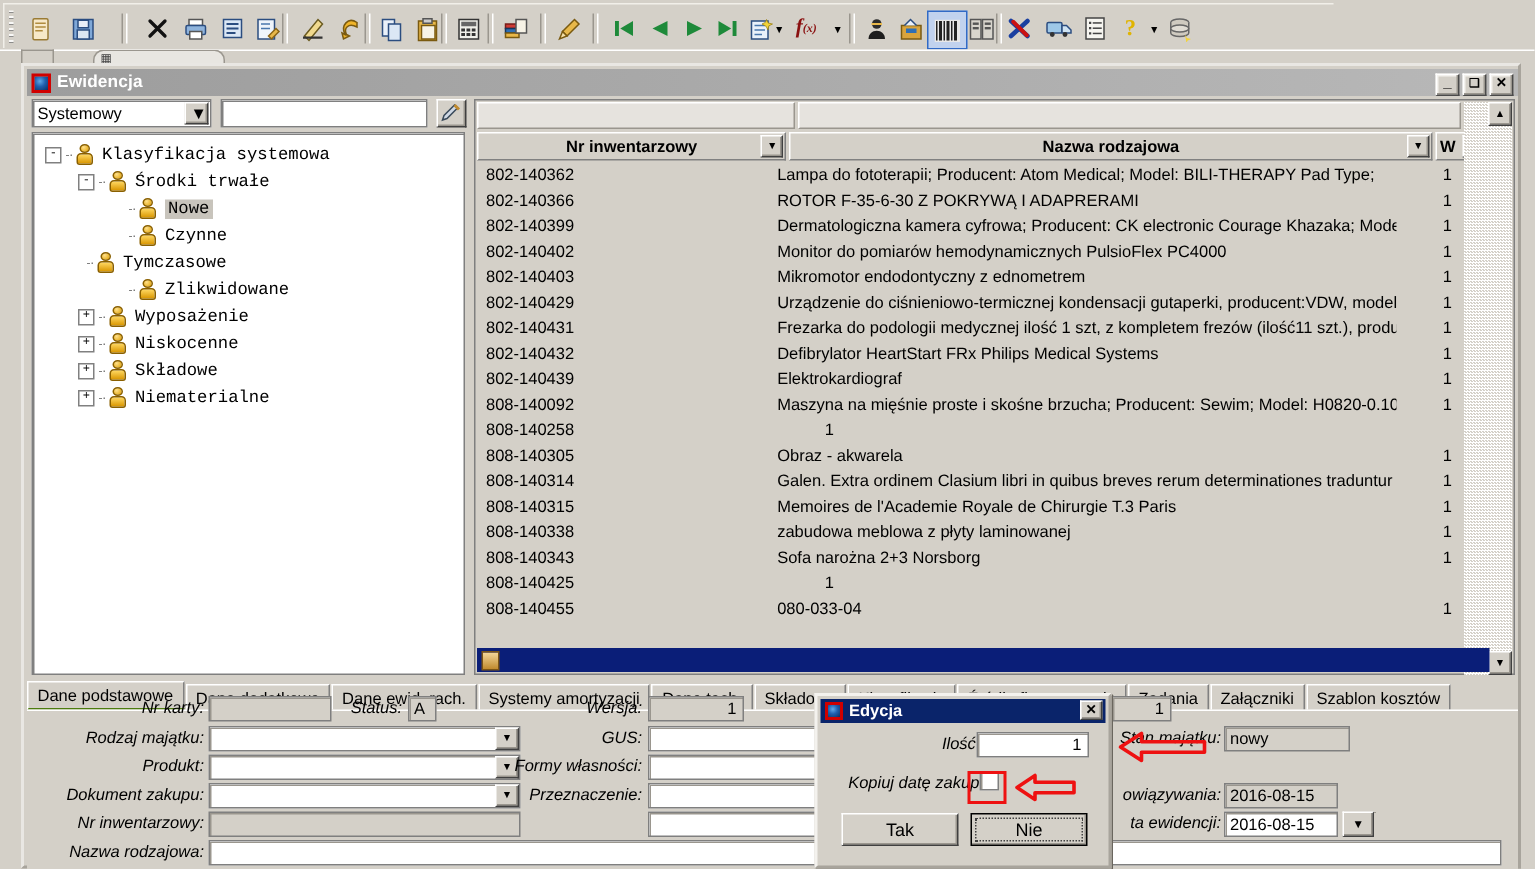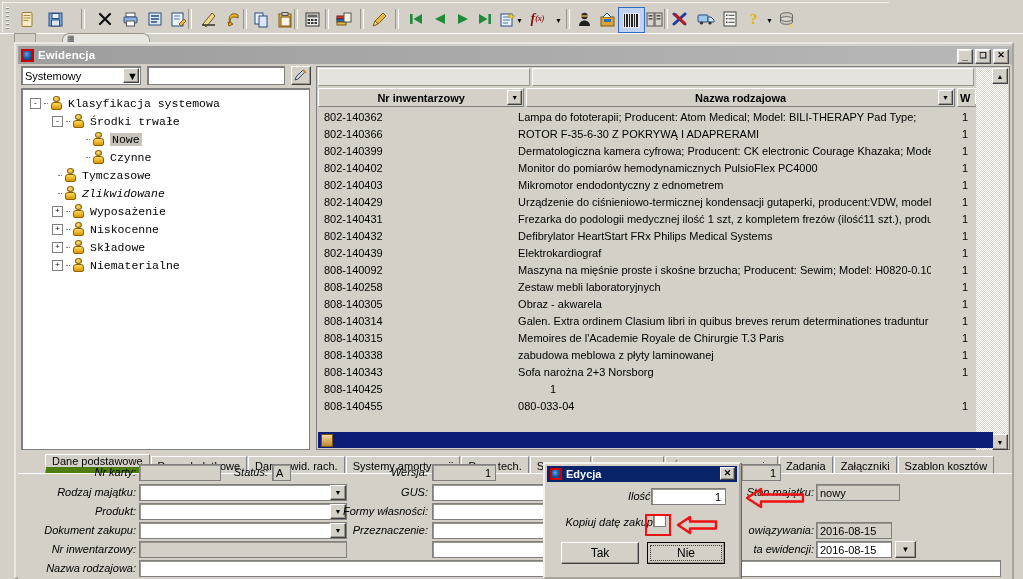--- a/index.html
+++ b/index.html
@@ -106,21 +106,21 @@
         border-bottom-color:#404040;box-shadow:inset -1px -1px 0 #9a968e;display:flex;align-items:center;
         justify-content:center;font-size:7px;box-sizing:border-box;}
   .sbtn.bot{position:absolute;bottom:0;left:0;}
   .gridcol-spacer{position:absolute;right:17px;top:1px;width:16px;height:382px;background:
        repeating-conic-gradient(#d4d0c8 0% 25%, #ffffff 0% 50%) 0 0/2px 2px;}
 
   
   .tabsrow{position:absolute;left:2px;top:410px;width:994px;height:20px;display:flex;align-items:flex-end;}
   .tab{height:18px;background:#d4d0c8;border:1px solid #ffffff;border-right-color:#808080;border-bottom:none;
        box-sizing:border-box;display:flex;align-items:center;padding:0 6px;margin-right:1px;font-size:11px;white-space:nowrap;}
-  .tab.active{height:20px;background:#d4d0c8;border-bottom:7px solid #4d7c0f;font-weight:normal;margin-left:27px;}
+  .tab.active{height:20px;background:#d4d0c8;border-bottom:2px solid #4d7c0f;font-weight:normal;}
   .tabpanel{position:absolute;left:2px;top:429px;width:994px;height:106px;background:#d4d0c8;
             border-top:1px solid #ffffff;}
 
   
   .lbl{position:absolute;font-style:italic;font-size:11px;text-align:right;white-space:nowrap;}
   .fld{position:absolute;height:17px;background:#ffffff;border:1px solid #7f7f7f;
        box-shadow:inset 1px 1px 0 #9a968e;box-sizing:border-box;display:flex;align-items:center;
        padding-left:3px;font-size:11px;}
   .fld.ro{background:#d4d0c8;}
   .fld.num{justify-content:flex-end;padding-right:4px;}
@@ -445,21 +445,21 @@
             </div>
             <div class="tnode" style="padding-left: 24px;">
               <span class="tgl none"></span>
               <span style="display: inline-block; width: 4px; border-top: 1px dotted rgb(128, 128, 128); margin-right: 2px;"></span>
               <span class="person">
                 <span class="head"></span>
                 <span class="body"></span>
               </span>
               <span class="tlabel">Tymczasowe</span>
             </div>
-            <div class="tnode" style="padding-left: 24px; font-style: italic;">
+            <div class="tnode" style="padding-left: 52px;">
               <span class="tgl none"></span>
               <span style="display: inline-block; width: 4px; border-top: 1px dotted rgb(128, 128, 128); margin-right: 2px;"></span>
               <span class="person">
                 <span class="head"></span>
                 <span class="body"></span>
               </span>
               <span class="tlabel">Zlikwidowane</span>
             </div>
             <div class="tnode" style="padding-left: 30px;">
               <span class="tgl">+</span>
@@ -569,21 +569,20 @@
               <div class="c2">Elektrokardiograf</div>
               <div class="c3">1</div>
             </div>
             <div class="row">
               <div class="c1">808-140092</div>
               <div class="c2">Maszyna na mięśnie proste i skośne brzucha; Producent: Sewim; Model: H0820-0.101</div>
               <div class="c3">1</div>
             </div>
             <div class="row">
               <div class="c1">808-140258</div>
-              <div class="c2">Zestaw mebli laboratoryjnych</div>
               <div class="c3">1</div>
             </div>
             <div class="row">
               <div class="c1">808-140305</div>
               <div class="c2">Obraz - akwarela</div>
               <div class="c3">1</div>
             </div>
             <div class="row">
               <div class="c1">808-140314</div>
               <div class="c2">Galen. Extra ordinem Clasium libri in quibus breves rerum determinationes traduntur</div>

